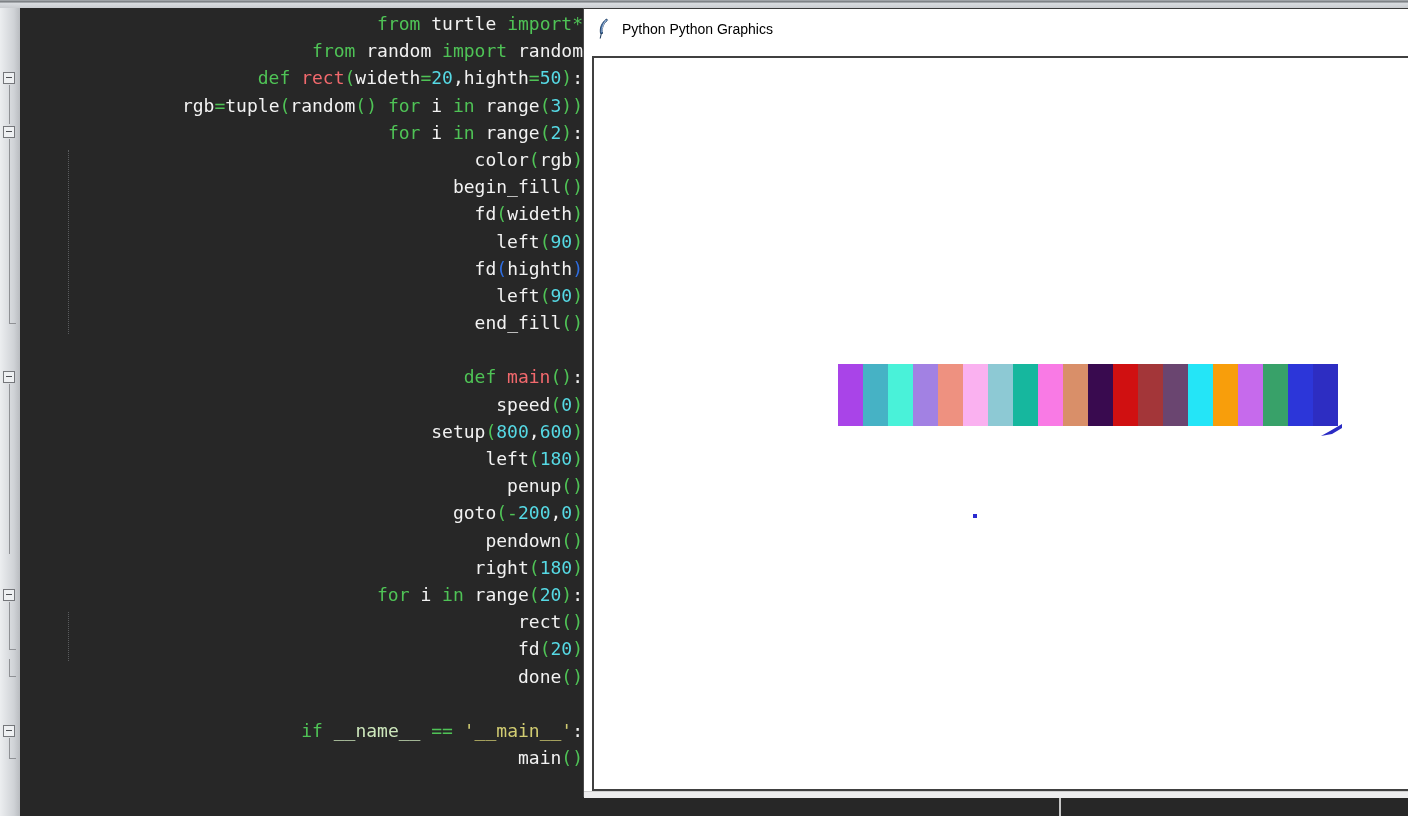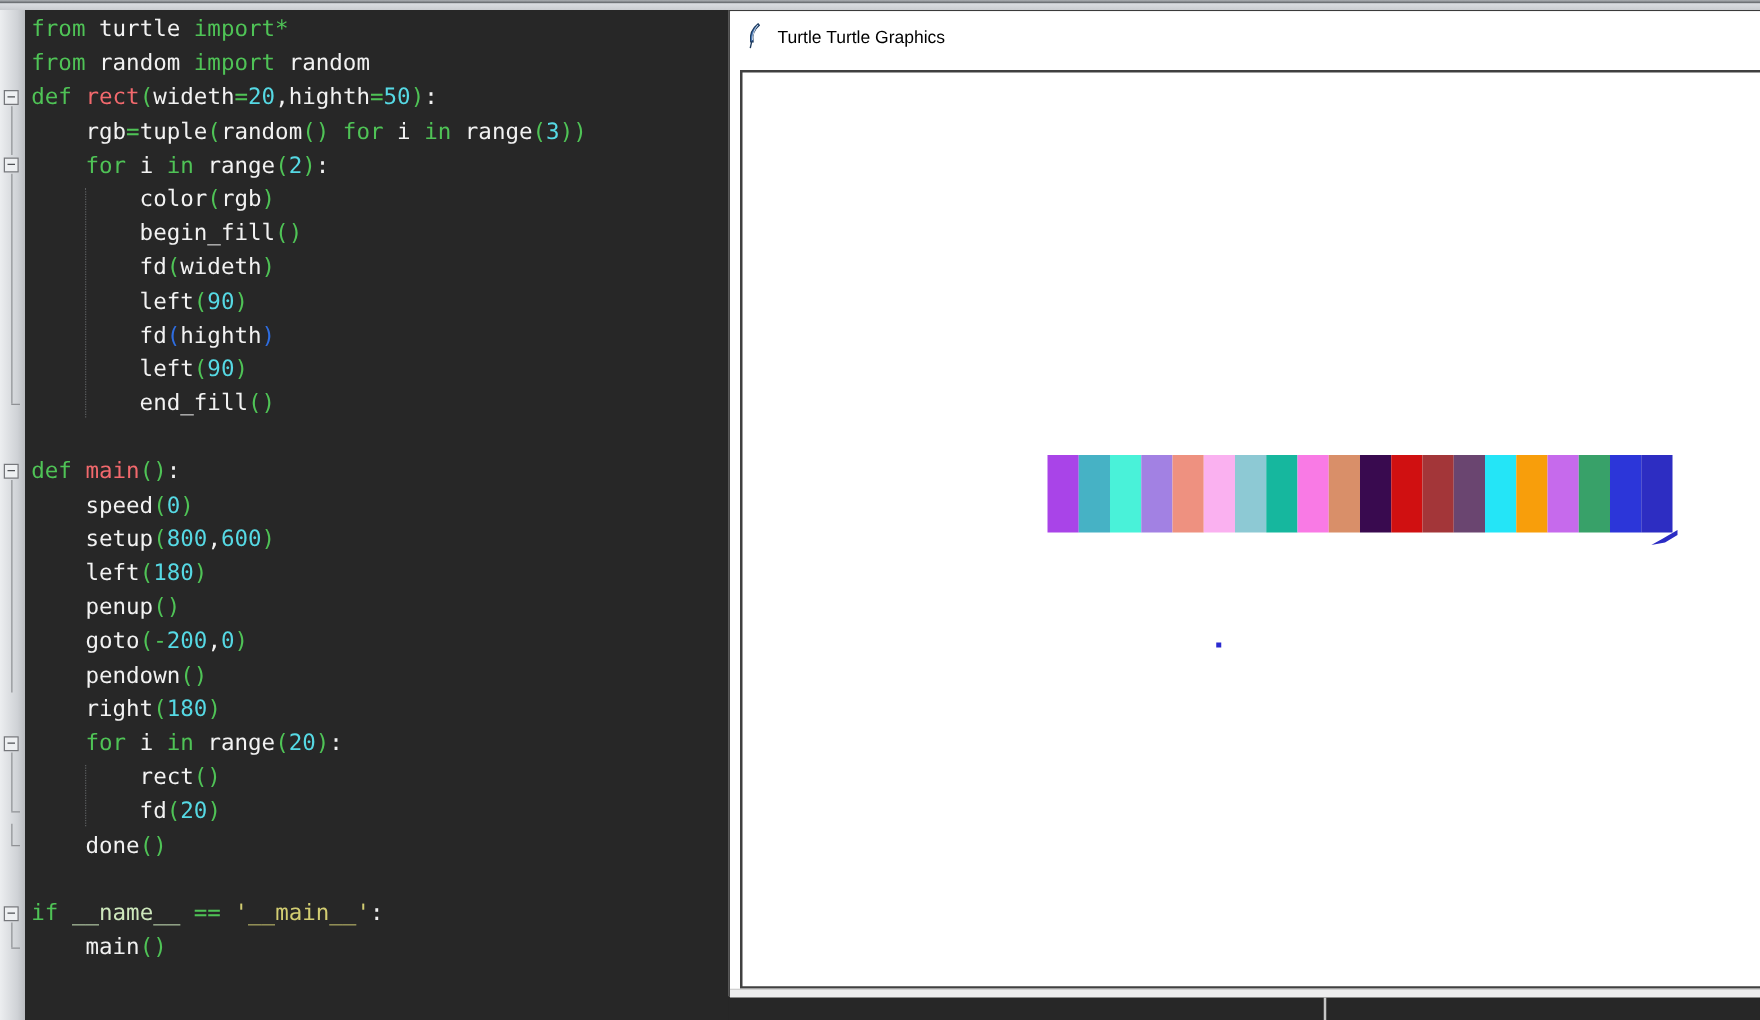--- a/index.html
+++ b/index.html
@@ -21,21 +21,21 @@
   .fold-box{position:absolute;left:3px;width:12px;height:12px;background:#eef0f2;border:1px solid #75777b;box-sizing:border-box;}
   .fold-box .minus{position:absolute;left:2px;right:2px;top:4px;height:1px;background:#4e5054;}
   .fold-seg{position:absolute;left:9px;width:1px;background:#8f9195;}
   .fold-corner{position:absolute;left:9px;width:7px;height:1px;background:#8f9195;}
   .code-area{
     position:absolute;left:20px;top:0;width:563px;height:100%;
     padding:2px 0 0 5px;box-sizing:border-box;
     font-family:"DejaVu Sans Mono",monospace;font-size:18px;line-height:27.2px;
     white-space:pre;cursor:text;
   }
-  .code-line{height:27.2px;}
+  .code-line{height:27.2px;text-align:right;}
   .indent-guide{position:absolute;width:0;border-left:1px dotted #5a5c5e;}
   
   .turtle-window{
     position:absolute;left:583px;top:8px;width:825px;height:789px;
     background:#ffffff;border-left:1px solid #4a4a4a;border-top:1px solid #3a3a3a;
     box-sizing:border-box;
   }
   .titlebar{position:absolute;left:0;top:0;width:100%;height:40px;display:flex;align-items:center;background:#ffffff;}
   .titlebar .icon{margin:0 12px 0 13px;display:block;}
   .title-text{font-size:14px;color:#000000;}
@@ -92,21 +92,21 @@
     <div class="indent-guide" style="left: 68px; top: 604.4px; height: 48.4px;"></div>
   </div>
 
 <div class="turtle-window">
   <div class="titlebar">
     <svg class="icon" width="13" height="22" viewBox="0 0 13 22">
       <path d="M9.5 1 C 5 4.5, 2.5 9, 3.5 15.5 L 5.5 15.5 C 4.5 9.5, 7 5, 10.5 2.2 Z" fill="#4a7ab8" stroke="#1c3a5e" stroke-width="0.9"></path>
       <path d="M4.3 15.5 L 3.2 20.5" stroke="#1c3a5e" stroke-width="1.1" fill="none"></path>
       <path d="M9.2 2 C 6.5 5.5, 5 9.5, 5 14" stroke="#dce6f2" stroke-width="0.7" fill="none"></path>
     </svg>
-    <span class="title-text">Turtle Turtle Graphics</span>
+    <span class="title-text">Python Python Graphics</span>
   </div>
   <div class="canvas-frame">
     <div class="canvas-inner">
       <div class="bars">
           <div style="background: rgb(169, 68, 232);"></div>
           <div style="background: rgb(70, 178, 197);"></div>
           <div style="background: rgb(73, 242, 217);"></div>
           <div style="background: rgb(162, 129, 227);"></div>
           <div style="background: rgb(238, 145, 128);"></div>
           <div style="background: rgb(250, 177, 240);"></div>

